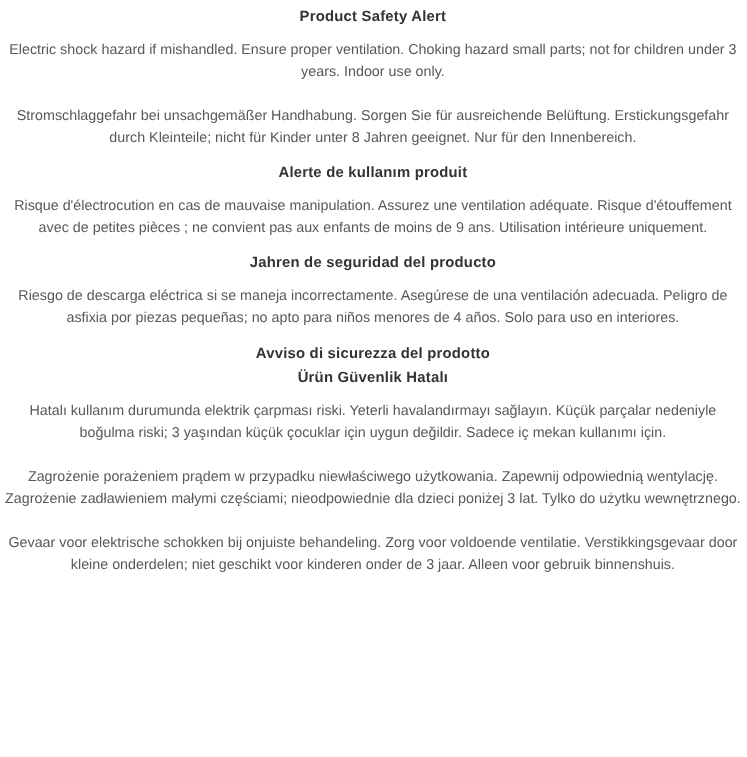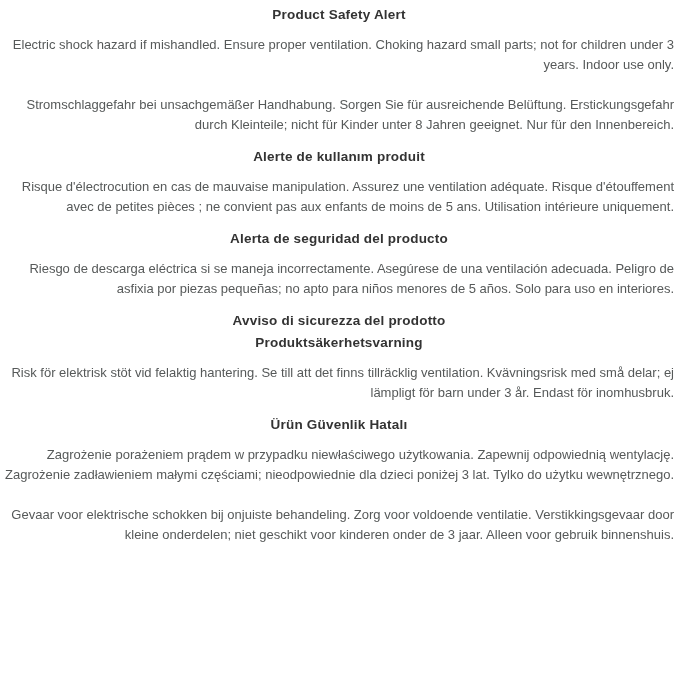--- a/index.html
+++ b/index.html
@@ -29,59 +29,56 @@
     text-align: center;
     line-height: 18px;
     letter-spacing: 0.2px;
   }
   .alert-body {
     margin: 0;
     padding: 11px 0 10px 0;
     font-size: 13px;
     font-weight: 400;
     color: #565959;
-    text-align: right;
+    text-align: center;
     line-height: 19.5px;
   }
 </style>
 </head>
 <body>
 
 <div class="page">
 
   <section class="alert-section">
     <h2 class="alert-heading">Product Safety Alert</h2>
     <p class="alert-body">Electric shock hazard if mishandled. Ensure proper ventilation. Choking hazard small parts; not for children under 3 years. Indoor use only.</p>
   </section>
 
   <section class="alert-section">
     <p class="alert-body">Stromschlaggefahr bei unsachgemäßer Handhabung. Sorgen Sie für ausreichende Belüftung. Erstickungsgefahr durch Kleinteile; nicht für Kinder unter 8 Jahren geeignet. Nur für den Innenbereich.</p>
   </section>
 
   <section class="alert-section">
     <h2 class="alert-heading">Alerte de kullanım produit</h2>
-    <p class="alert-body">Risque d'électrocution en cas de mauvaise manipulation. Assurez une ventilation adéquate. Risque d'étouffement avec de petites pièces ; ne convient pas aux enfants de moins de 5 ans. Utilisation intérieure uniquement.</p>
+    <p class="alert-body">Risque d'électrocution en cas de mauvaise manipulation. Assurez une ventilation adéquate. Risque d'étouffement avec de petites pièces ; ne convient pas aux enfants de moins de 9 ans. Utilisation intérieure uniquement.</p>
   </section>
 
   <section class="alert-section">
-    <h2 class="alert-heading">Alerta de seguridad del producto</h2>
-    <p class="alert-body">Riesgo de descarga eléctrica si se maneja incorrectamente. Asegúrese de una ventilación adecuada. Peligro de asfixia por piezas pequeñas; no apto para niños menores de 5 años. Solo para uso en interiores.</p>
+    <h2 class="alert-heading">Jahren de seguridad del producto</h2>
+    <p class="alert-body">Riesgo de descarga eléctrica si se maneja incorrectamente. Asegúrese de una ventilación adecuada. Peligro de asfixia por piezas pequeñas; no apto para niños menores de 4 años. Solo para uso en interiores.</p>
   </section>
 
   <section class="alert-section">
     <h2 class="alert-heading">Avviso di sicurezza del prodotto</h2>
   </section>
 
-  <section class="alert-section">
-    <h2 class="alert-heading">Produktsäkerhetsvarning</h2>
-    <p class="alert-body">Risk för elektrisk stöt vid felaktig hantering. Se till att det finns tillräcklig ventilation. Kvävningsrisk med små delar; ej lämpligt för barn under 3 år. Endast för inomhusbruk.</p>
-  </section>
 
   <section class="alert-section">
     <h2 class="alert-heading">Ürün Güvenlik Hatalı</h2>
+    <p class="alert-body">Hatalı kullanım durumunda elektrik çarpması riski. Yeterli havalandırmayı sağlayın. Küçük parçalar nedeniyle boğulma riski; 3 yaşından küçük çocuklar için uygun değildir. Sadece iç mekan kullanımı için.</p>
   </section>
 
   <section class="alert-section">
     <p class="alert-body">Zagrożenie porażeniem prądem w przypadku niewłaściwego użytkowania. Zapewnij odpowiednią wentylację. Zagrożenie zadławieniem małymi częściami; nieodpowiednie dla dzieci poniżej 3 lat. Tylko do użytku wewnętrznego.</p>
   </section>
 
   <section class="alert-section">
     <p class="alert-body">Gevaar voor elektrische schokken bij onjuiste behandeling. Zorg voor voldoende ventilatie. Verstikkingsgevaar door kleine onderdelen; niet geschikt voor kinderen onder de 3 jaar. Alleen voor gebruik binnenshuis.</p>
   </section>
 

